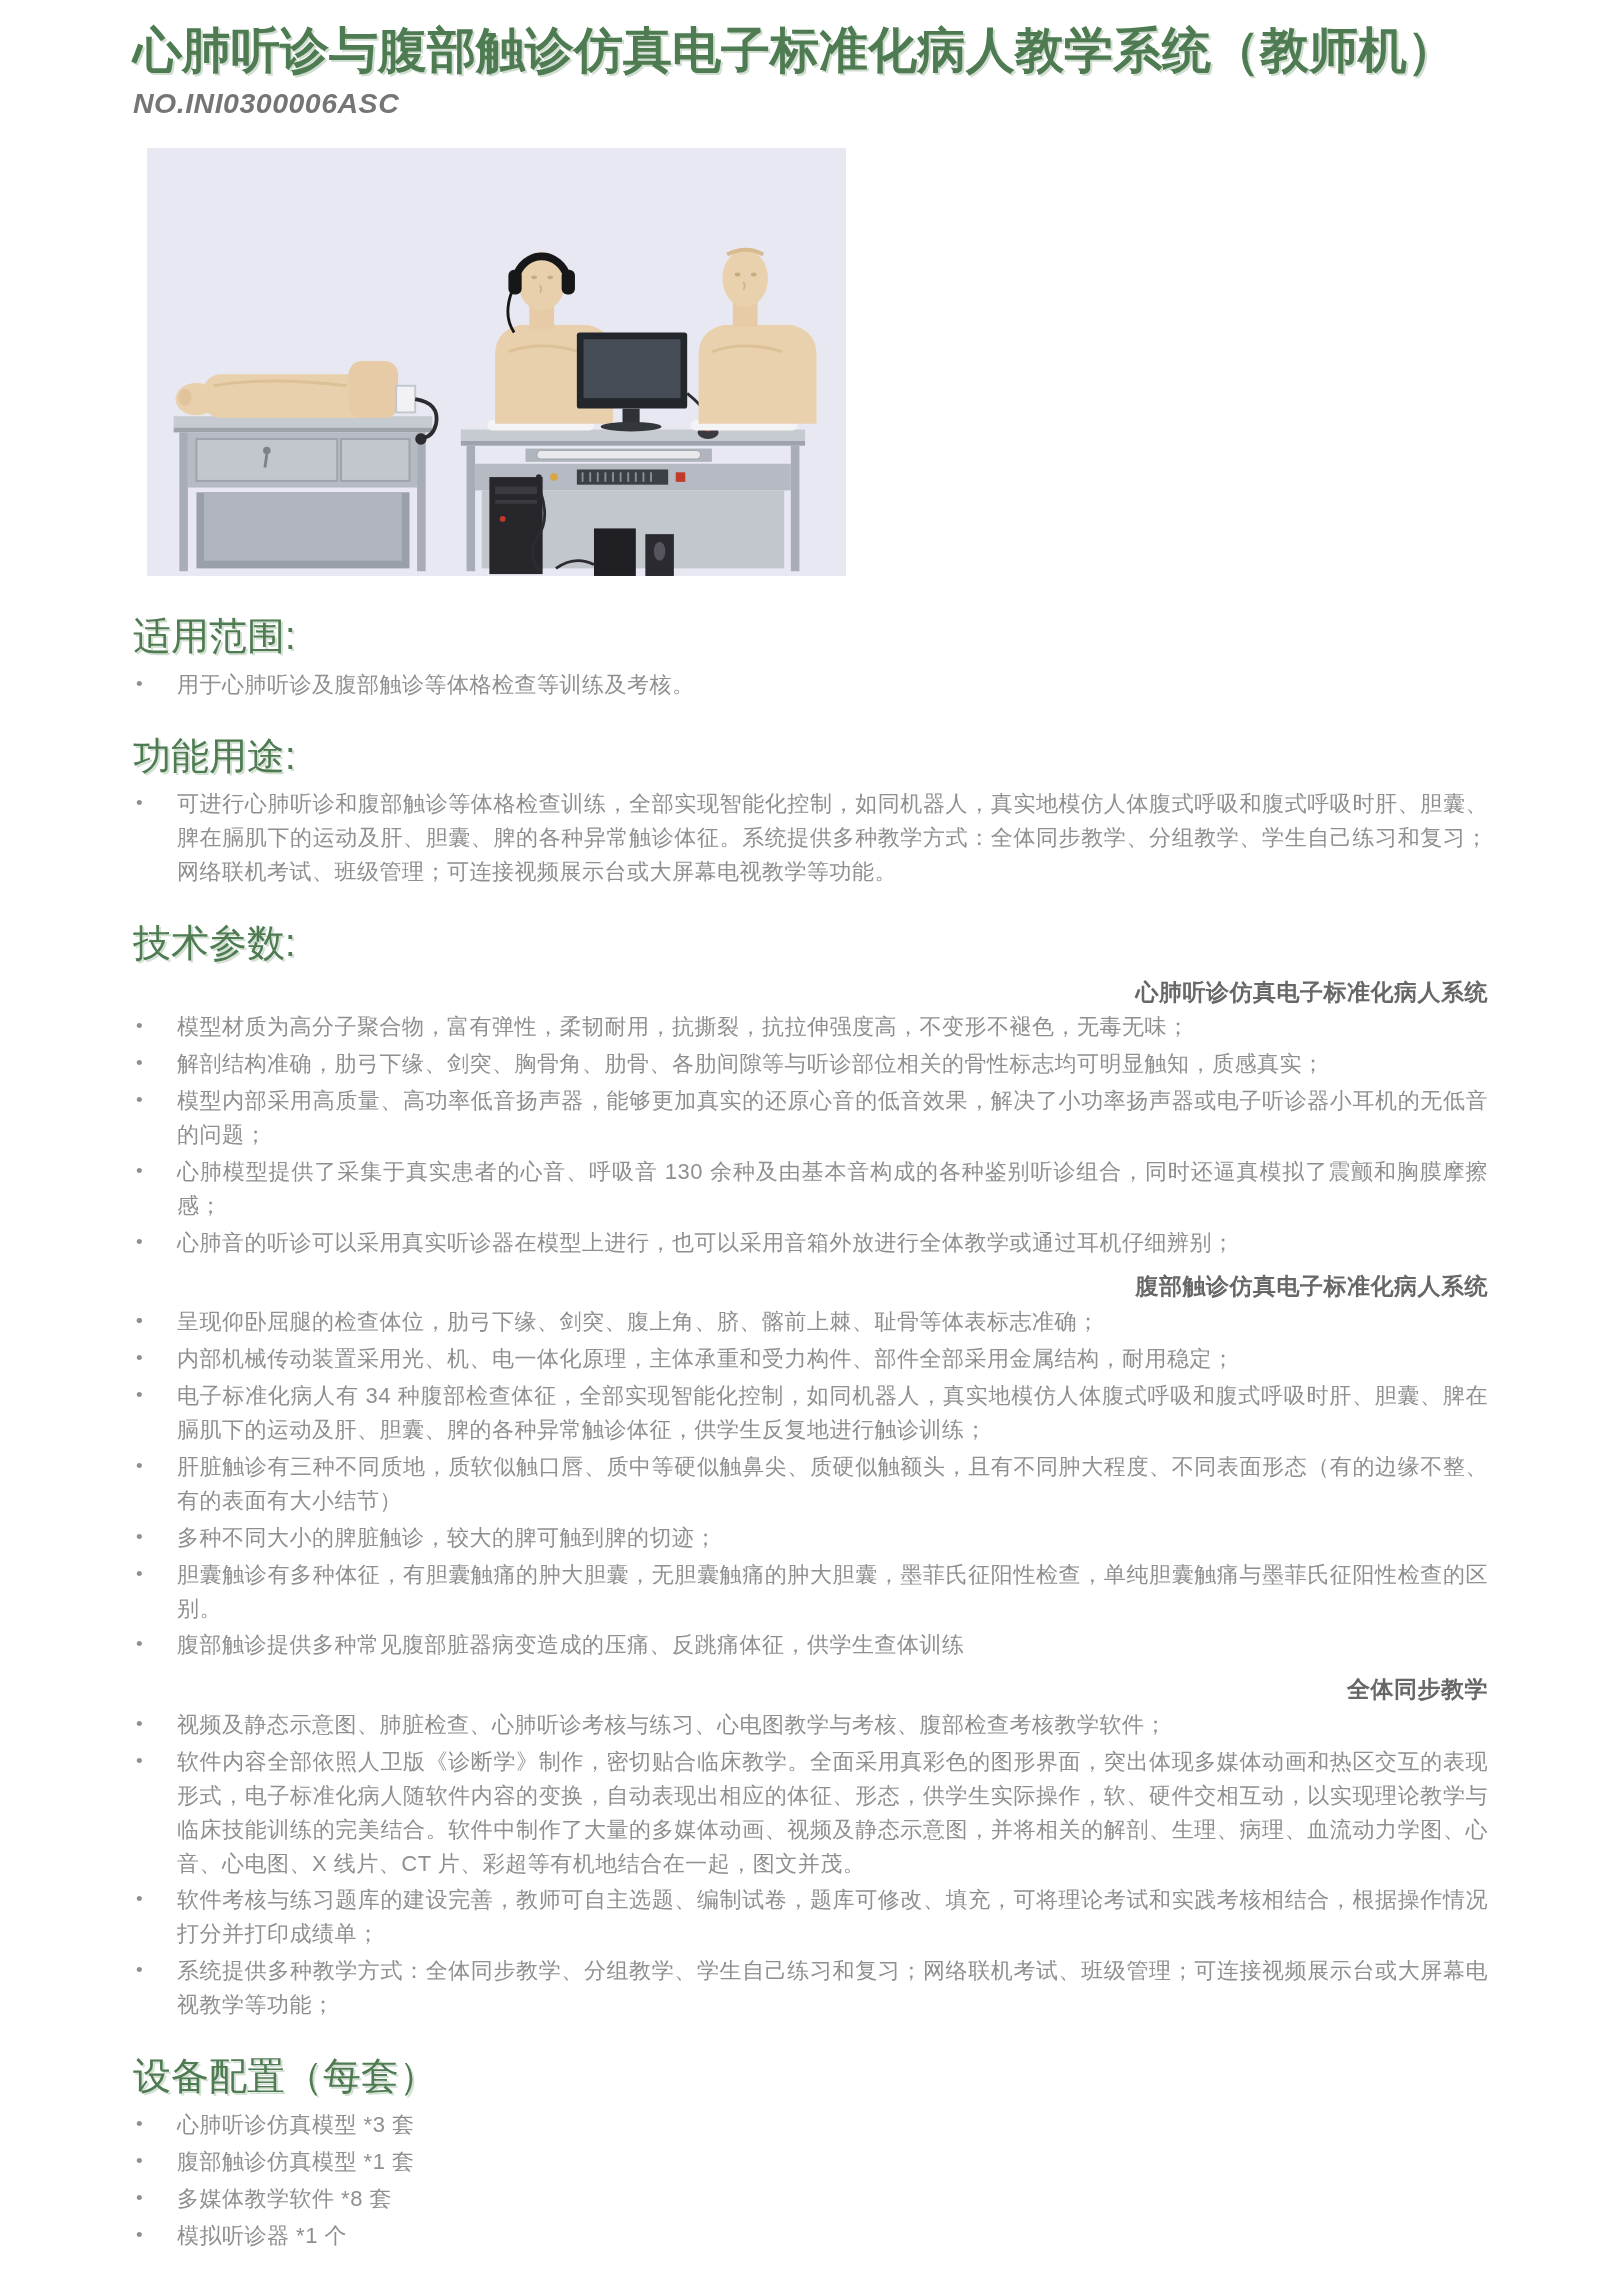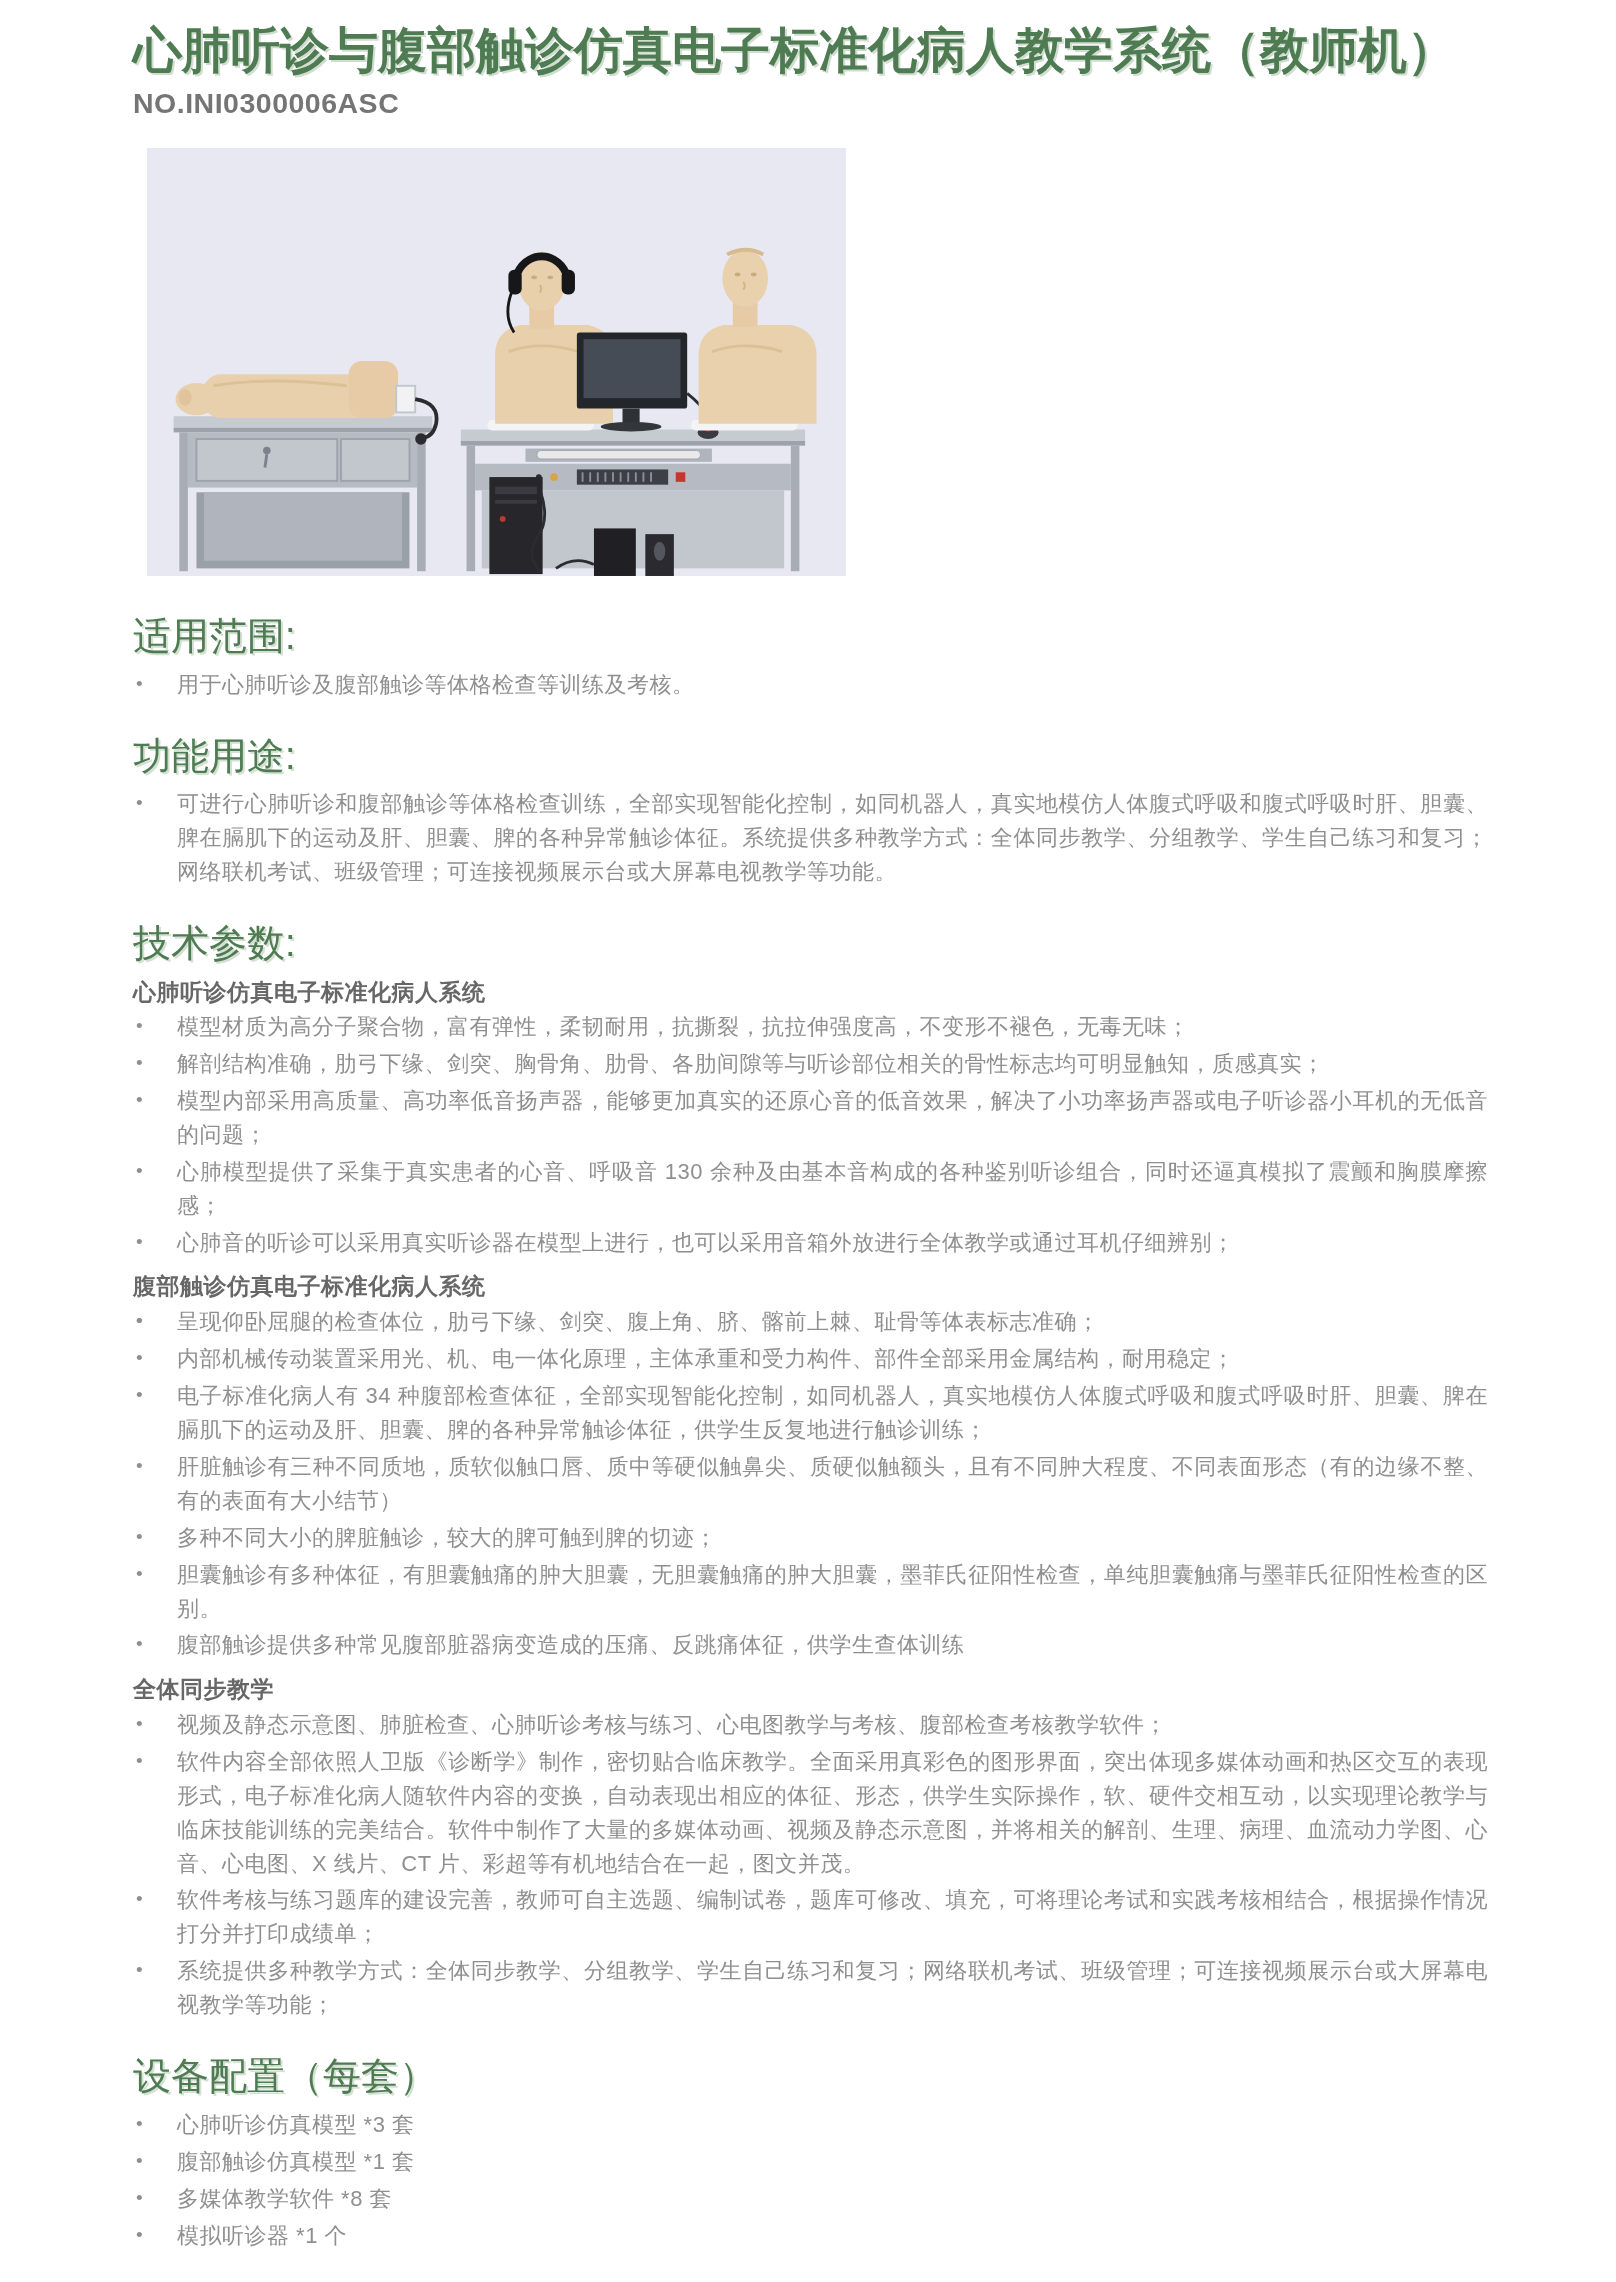--- a/index.html
+++ b/index.html
@@ -10,38 +10,38 @@
   }
   .page{box-sizing:border-box;width:1617px;padding:21px 129px 0 133px;}
 
   .title{
     margin:0;font-size:49px;font-weight:bold;line-height:59px;
     color:var(--green,#4e7b51);white-space:nowrap;
     text-shadow:1.9px 1.9px 0 rgba(120,158,120,.35);
   }
   .model{
     margin:5.7px 0 0 0;font-size:28.5px;font-weight:bold;line-height:34px;
-    color:var(--model-gray,#757575);letter-spacing:0.5px;
+    color:var(--model-gray,#757575);letter-spacing:0.5px;font-style:italic;
   }
 
   .photo{
     width:699px;height:428px;margin:28.5px 0 0 14.3px;
     background:var(--photo-bg,#e8e8f2);
   }
   .photo svg{display:block;}
 
   .sec h2{
     margin:32px 0 9.5px 0;font-size:38px;line-height:44px;font-weight:normal;
     color:var(--green,#4e7b51);
     text-shadow:1.9px 1.9px 0 rgba(120,158,120,.32);
   }
   .sections .sec:first-child h2{margin-top:38px;}
   .sec h3{
     margin:11.4px 0 3.8px 0;font-size:23px;line-height:30px;font-weight:bold;
-    color:var(--sub-gray,#676767);letter-spacing:0.5px;
+    color:var(--sub-gray,#676767);letter-spacing:0.5px;text-align:right;
   }
   ul.blist{list-style:none;margin:0;padding:0;}
   li.bitem{
     position:relative;margin:0 0 2.9px 0;padding-left:44px;
     font-size:22px;line-height:34px;letter-spacing:0.5px;
     color:var(--body-gray,#8f8f8f);text-align:justify;
   }
   li.bitem .dot{
     position:absolute;left:2.9px;top:-1px;font-size:19px;
     color:var(--body-gray,#8f8f8f);

